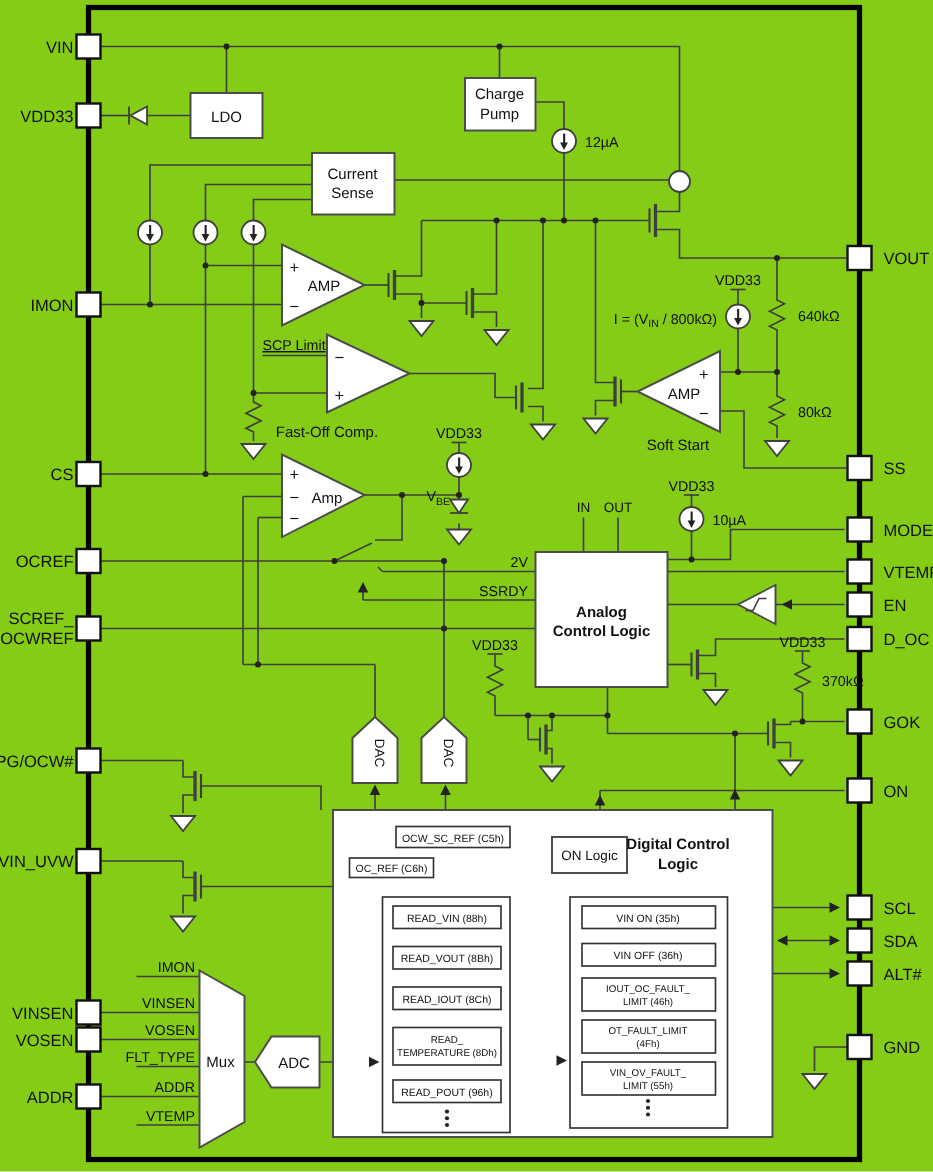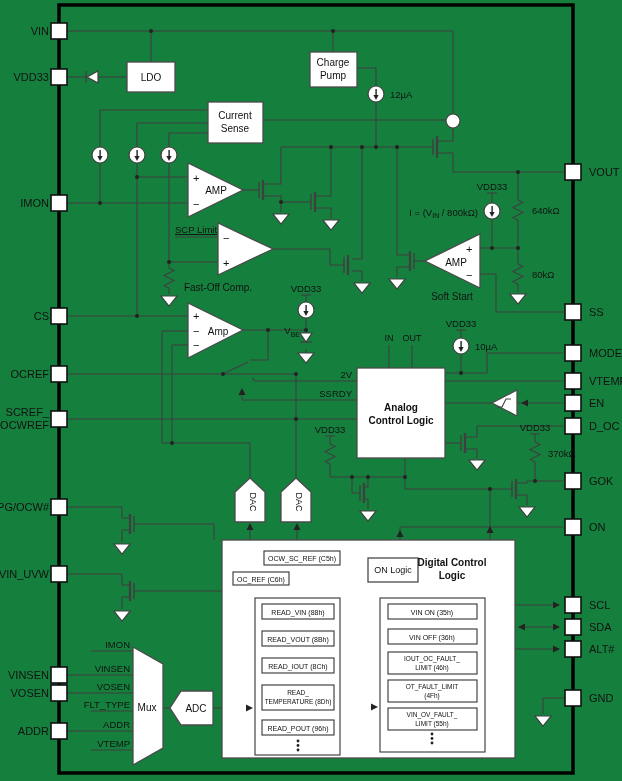--- a/index.html
+++ b/index.html
@@ -1,17 +1,17 @@
 <!DOCTYPE html>
 <html><head>
 <meta charset="utf-8">
 <style>
   html,body{margin:0;padding:0;background:#fff;}
   body{font-family:"Liberation Sans", sans-serif;}
-  #stage{width:622px;height:781px;position:relative;background:#15803d;}
+  #stage{width:622px;height:781px;position:relative;background:#84cc16;}
   svg{display:block;}
   text{fill:#111;font-family:"Liberation Sans", sans-serif;}
   .w{stroke:#3f3f3f;stroke-width:1.1;fill:none;}
   .blk{fill:#fff;stroke:#4a4a4a;stroke-width:1.3;}
   .reg{fill:#fff;stroke:#333;stroke-width:1.1;}
   .tri{fill:#fff;stroke:#4a4a4a;stroke-width:1.3;}
   .pin{fill:#fff;stroke:#111;stroke-width:1.6;}
   .dot{fill:#222;}
   .ah{fill:#222;stroke:none;}
   .gbar{stroke:#3f3f3f;stroke-width:1.4;}

